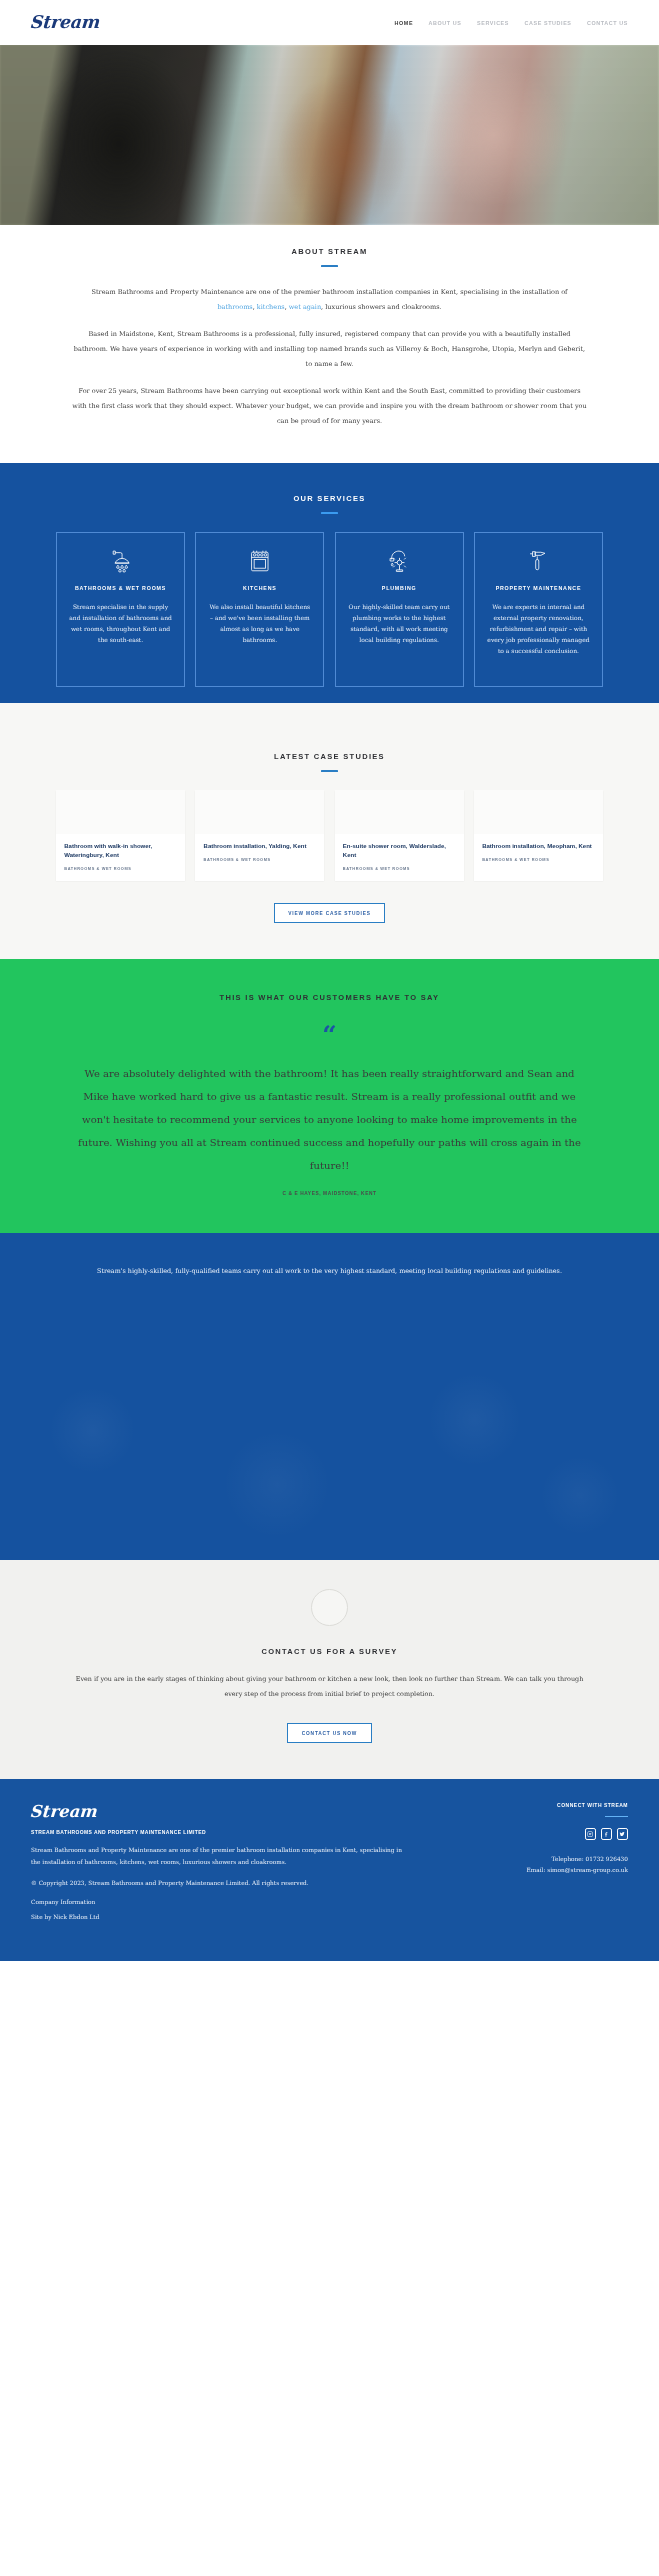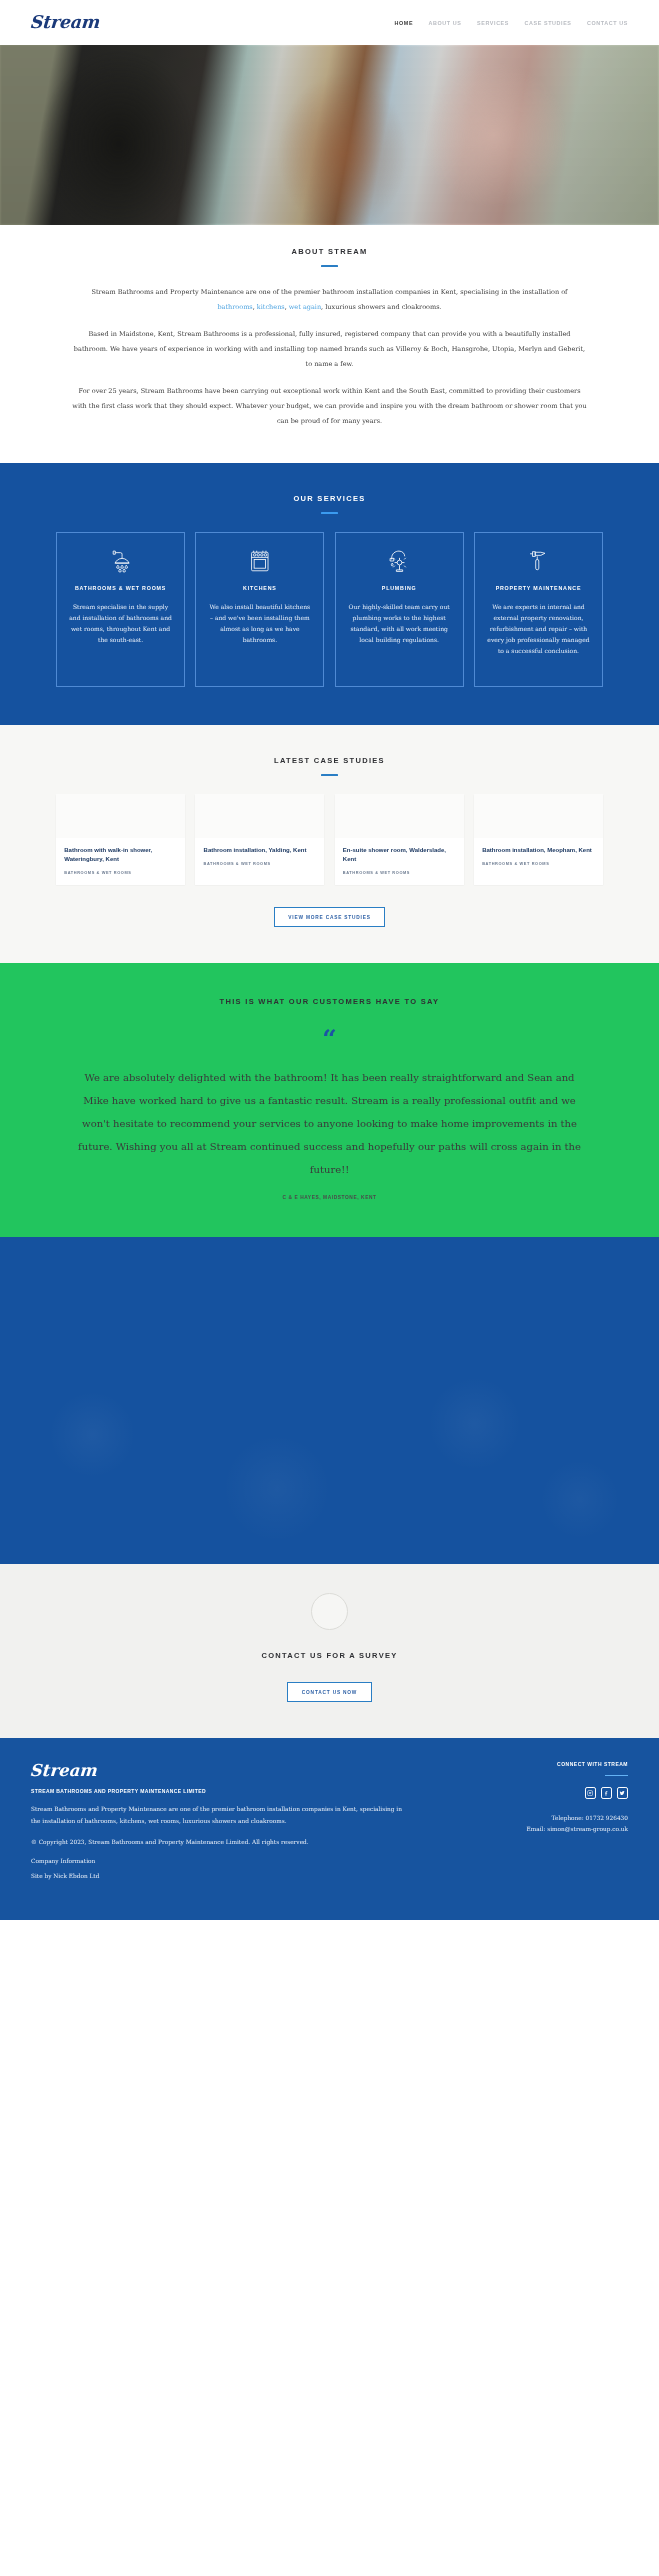--- a/index.html
+++ b/index.html
@@ -123,21 +123,21 @@
     color: #3a3a3a;
     text-align: center;
     margin: 0 auto 11.3px;
     width: 515px;
   }
   .body-copy a { color: #4da3e0; text-decoration: none; cursor: pointer; }
 
   
   .services {
     background: #15529f;
-    padding: 31px 0 38px;
+    padding: 31px 0 16px;
   }
   .services .section-title { color: #ffffff; }
   .services .rule { background: #3b9bef; }
   .service-grid {
     display: grid;
     grid-template-columns: repeat(4, 129px);
     gap: 10.3px;
     justify-content: center;
   }
   .service-card {
@@ -159,21 +159,21 @@
     margin-bottom: 7.2px;
   }
   .service-desc {
     font-family: "DejaVu Serif", serif;
     font-size: 6px;
     line-height: 1.85;
     color: #eaf1fb;
   }
 
   
-  .case-studies { background: #f7f7f5; padding: 31px 0 36px; }
+  .case-studies { background: #f7f7f5; padding: 49px 0 36px; }
   .cs-grid {
     display: grid;
     grid-template-columns: repeat(4, 129px);
     gap: 10.3px;
     justify-content: center;
   }
   .cs-card {
     background: #ffffff;
     box-shadow: 0 0.5px 1.5px rgba(0,0,0,.07);
     cursor: pointer;
@@ -515,27 +515,29 @@
   <div class="container">
     <h2 class="section-title">THIS IS WHAT OUR CUSTOMERS HAVE TO SAY</h2>
     <div class="quote-mark">“</div>
     <p class="quote-text">We are absolutely delighted with the bathroom! It has been really straightforward and Sean and Mike have worked hard to give us a fantastic result. Stream is a really professional outfit and we won't hesitate to recommend your services to anyone looking to make home improvements in the future. Wishing you all at Stream continued success and hopefully our paths will cross again in the future!!</p>
     <div class="quote-attr">C &amp; E HAYES, MAIDSTONE, KENT</div>
   </div>
 </section>
 
 <section class="team">
   <div class="container" style="position:relative;z-index:2">
+    <p class="team-copy">Stream's highly-skilled, fully-qualified teams carry out all work to the very highest standard, meeting local building regulations and guidelines.</p>
   </div>
 </section>
 
 <section class="survey">
   <div class="container">
     <div class="survey-ring"></div>
     <h2 class="section-title">CONTACT US FOR A SURVEY</h2>
+    <p class="survey-copy" style="margin-top:15.5px">Even if you are in the early stages of thinking about giving your bathroom or kitchen a new look, then look no further than Stream. We can talk you through every step of the process from initial brief to project completion.</p>
     <div class="btn-wrap">
       <button class="btn">CONTACT US NOW</button>
     </div>
   </div>
 </section>
 
 <footer class="site-footer">
   <div class="footer-left">
     <div class="footer-logo">Stream</div>
     <div class="footer-company">STREAM BATHROOMS AND PROPERTY MAINTENANCE LIMITED</div>

